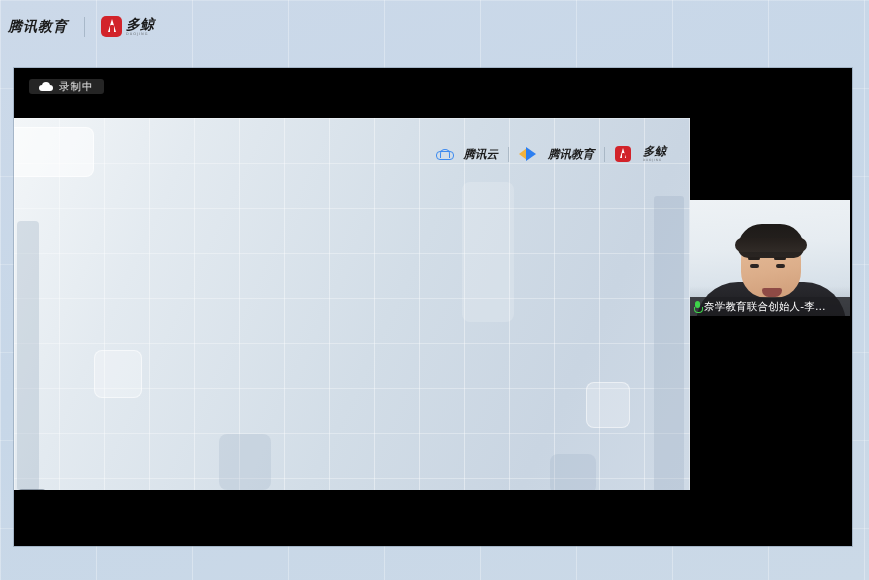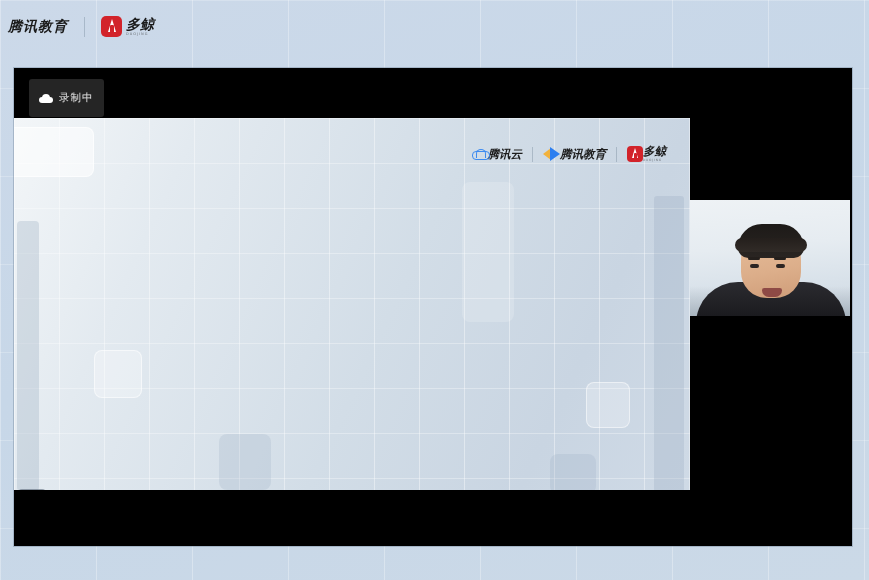--- a/index.html
+++ b/index.html
@@ -48,21 +48,21 @@
     white-space:nowrap;
   }
   
   #meeting{
     position:absolute;left:14px;top:68px;width:838px;height:478px;
     background:#000;z-index:4;overflow:hidden;
     box-shadow:0 0 0 1px rgba(120,140,160,.45);
   }
   
   #rec-pill{
-    position:absolute;left:15px;top:11px;height:38px;
+    position:absolute;left:15px;top:11px;height:15px;
     display:flex;align-items:center;gap:6px;padding:0 10px;
     background:rgba(40,40,40,.92);border-radius:3px;z-index:9;
   }
   .cloud-ic{position:relative;width:14px;height:9px;flex:none;}
   .cloud-ic:before{
     content:"";position:absolute;left:0;bottom:0;width:14px;height:6px;
     background:#fff;border-radius:3px;
   }
   .cloud-ic:after{
     content:"";position:absolute;left:3px;top:0;width:8px;height:8px;
@@ -84,21 +84,21 @@
   .b3{left:80px;top:232px;width:46px;height:46px;background:rgba(255,255,255,.30);border:1px solid rgba(255,255,255,.55);}
   .b4{left:205px;top:316px;width:52px;height:56px;background:rgba(150,170,190,.22);}
   .b5{left:572px;top:264px;width:42px;height:44px;background:rgba(255,255,255,.26);border:1px solid rgba(255,255,255,.5);}
   .b6{left:536px;top:336px;width:46px;height:40px;background:rgba(150,170,190,.22);}
   .b7{left:640px;top:78px;width:30px;height:296px;background:rgba(150,170,190,.28);border-radius:3px;}
   .b8{left:448px;top:64px;width:52px;height:140px;background:rgba(255,255,255,.18);}
   
   #slide-logos{
     position:absolute;right:24px;top:28px;display:flex;align-items:center;gap:0;z-index:3;
   }
-  .sl-item{display:flex;align-items:center;gap:0;}
+  .sl-item{display:flex;align-items:center;gap:12px;}
   .sl-sep{width:1px;height:15px;background:rgba(90,110,130,.30);margin:0 10px;}
   .sl-cn{font-size:11.5px;font-weight:bold;color:#1d1d1d;font-style:italic;letter-spacing:0;}
   .tc-cloud{position:relative;width:16px;height:11px;flex:none;}
   .tc-cloud:before{
     content:"";position:absolute;left:0;bottom:0;width:16px;height:7px;
     border:1.6px solid #3d8bf0;border-radius:4px;background:transparent;
   }
   .tc-cloud:after{
     content:"";position:absolute;left:4px;top:0;width:8px;height:8px;
     border:1.6px solid #3d8bf0;border-bottom:none;border-radius:50% 50% 0 0;background:transparent;
@@ -257,16 +257,20 @@
     <span class="vid-bg"></span>
     <span class="vid-shadow"></span>
     <span class="shoulders"></span>
     <span class="head"></span>
     <span class="hair"></span>
     <span class="brow l"></span>
     <span class="brow r"></span>
     <span class="eye l"></span>
     <span class="eye r"></span>
     <span class="mouth"></span>
+    <div id="video-caption">
+      <span class="mic-ic"></span>
+      <span id="video-caption-label">奈学教育联合创始人-李…</span>
+    </div>
   </div>
 
   <div id="stage-rightline"></div>
 </div>
 
 </body></html>

